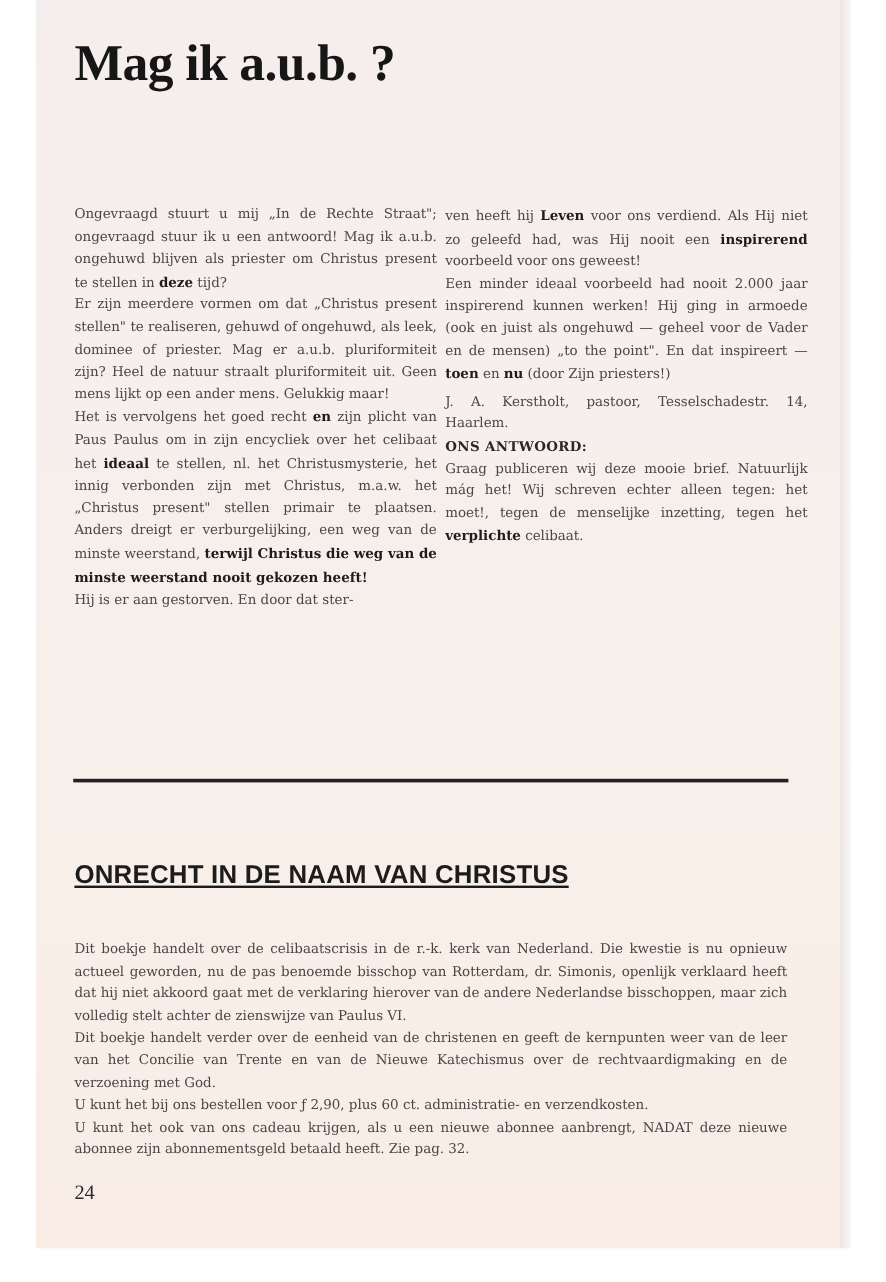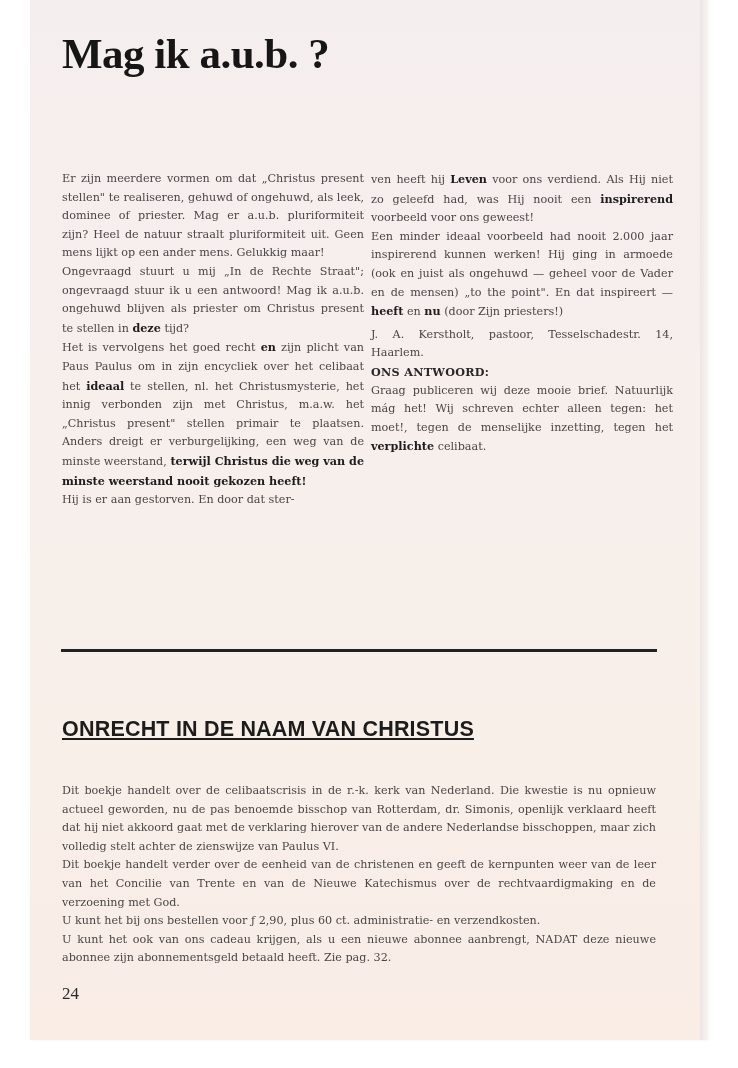--- a/index.html
+++ b/index.html
@@ -108,29 +108,29 @@
   </style>
 </head>
 <body>
 
 <div class="page"></div>
 <div class="page-edge"></div>
 
 <h1 class="title">Mag ik a.u.b. ?</h1>
 
 <div class="col col-left">
+  <p>Ongevraagd stuurt u mij „In de Rechte Straat"; ongevraagd stuur ik u een antwoord! Mag ik a.u.b. ongehuwd blijven als priester om Christus present te stellen in <b>deze</b> tijd?</p>
   <p>Er zijn meerdere vormen om dat „Christus present stellen" te realiseren, gehuwd of ongehuwd, als leek, dominee of priester. Mag er a.u.b. pluriformiteit zijn? Heel de natuur straalt pluriformiteit uit. Geen mens lijkt op een ander mens. Gelukkig maar!</p>
-  <p>Ongevraagd stuurt u mij „In de Rechte Straat"; ongevraagd stuur ik u een antwoord! Mag ik a.u.b. ongehuwd blijven als priester om Christus present te stellen in <b>deze</b> tijd?</p>
   <p>Het is vervolgens het goed recht <b>en</b> zijn plicht van Paus Paulus om in zijn encycliek over het celibaat het <b>ideaal</b> te stellen, nl. het Christusmysterie, het innig verbonden zijn met Christus, m.a.w. het „Christus present" stellen primair te plaatsen. Anders dreigt er verburgelijking, een weg van de minste weerstand, <b>terwijl Christus die weg van de minste weerstand nooit gekozen heeft!</b></p>
   <p>Hij is er aan gestorven. En door dat ster-</p>
 </div>
 
 <div class="col col-right">
   <p>ven heeft hij <b>Leven</b> voor ons verdiend. Als Hij niet zo geleefd had, was Hij nooit een <b>inspirerend</b> voorbeeld voor ons geweest!</p>
-  <p>Een minder ideaal voorbeeld had nooit 2.000 jaar inspirerend kunnen werken! Hij ging in armoede (ook en juist als ongehuwd — geheel voor de Vader en de mensen) „to the point". En dat inspireert — <b>heeft</b> en <b>nu</b> (door Zijn priesters!)</p>
+  <p>Een minder ideaal voorbeeld had nooit 2.000 jaar inspirerend kunnen werken! Hij ging in armoede (ook en juist als ongehuwd — geheel voor de Vader en de mensen) „to the point". En dat inspireert — <b>toen</b> en <b>nu</b> (door Zijn priesters!)</p>
   <p class="signature">J. A. Kerstholt, pastoor, Tesselschadestr. 14, Haarlem.</p>
   <p class="answer-heading">ONS ANTWOORD:</p>
   <p>Graag publiceren wij deze mooie brief. Natuurlijk mág het! Wij schreven echter alleen tegen: het moet!, tegen de menselijke inzetting, tegen het <b>verplichte</b> celibaat.</p>
 </div>
 
 <div class="separator"></div>
 
 <h2 class="heading2">ONRECHT IN DE NAAM VAN CHRISTUS</h2>
 
 <div class="body2">

